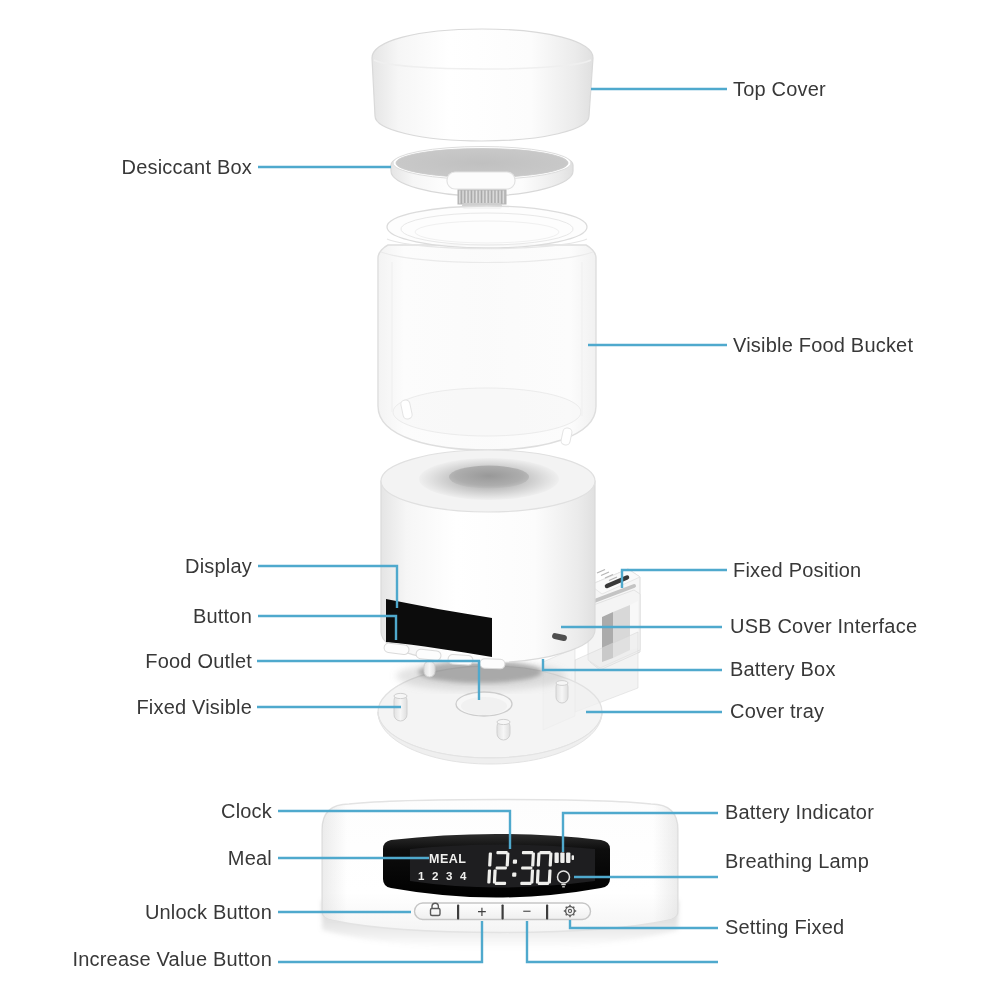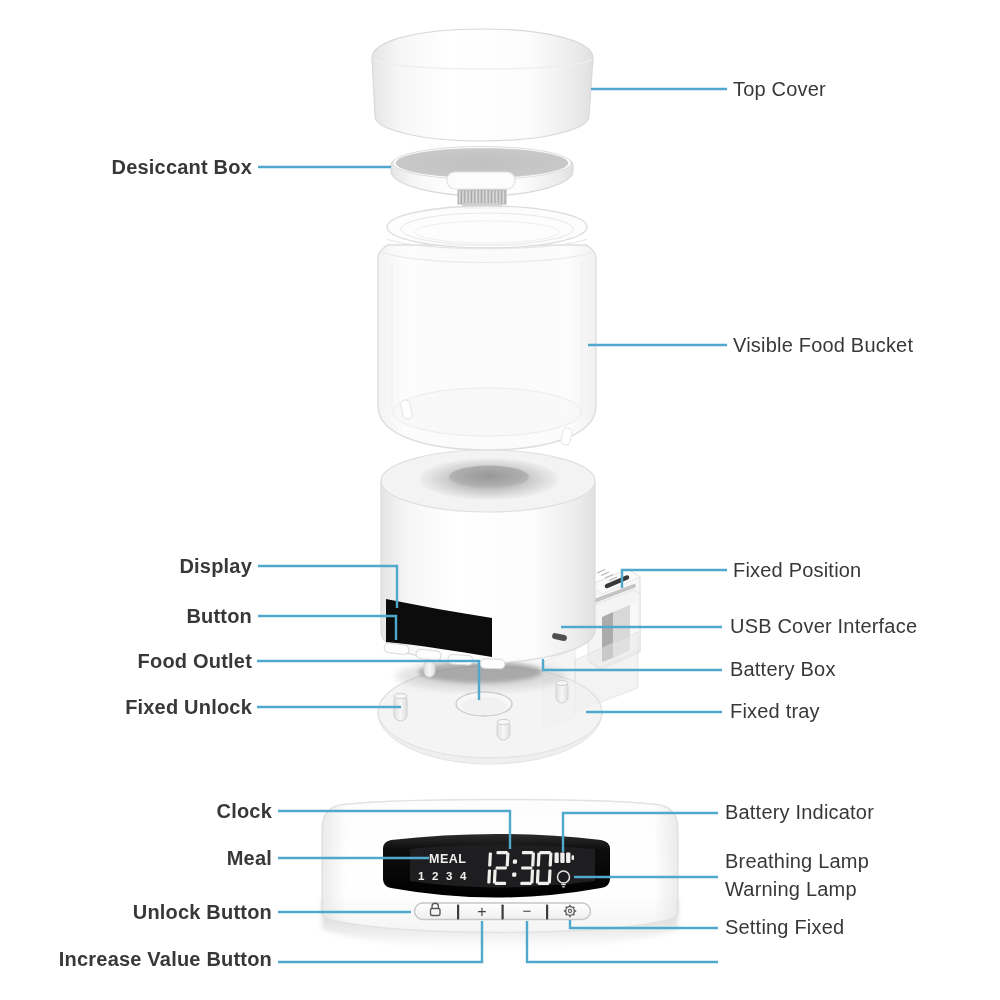--- a/index.html
+++ b/index.html
@@ -1,21 +1,21 @@
 <!DOCTYPE html>
 <html style="--leader: #4fa9cd; --label: #383838;"><head>
 <meta charset="utf-8">
 <style>
   html,body{margin:0;padding:0;background:#fff;}
   .stage{position:relative;width:1000px;height:1000px;background:#fff;overflow:hidden;
          font-family:"Liberation Sans",sans-serif;}
   .stage svg{position:absolute;left:0;top:0;}
   .lbl{position:absolute;transform:translateY(-50%);font-size:20px;color:var(--label,#383838);
        white-space:nowrap;letter-spacing:0.2px;}
-  .lbl.r{text-align:left;font-weight:bold;}
+  .lbl.r{text-align:left;}
   .leader{stroke:var(--leader,#4fa9cd);stroke-width:2.4;fill:none;}
   .ovl{position:absolute;color:#f0f0ee;font-weight:bold;}
 </style>
 </head>
 <body>
 
 <div class="stage">
 <svg width="1000" height="1000" viewBox="0 0 1000 1000">
 <defs>
   <linearGradient id="cylGrad" x1="0" y1="0" x2="1" y2="0">
@@ -260,32 +260,31 @@
           <rect x="60.5" y="18.5" width="3.2" height="14" rx="1" fill="#efefec"></rect>
           <rect x="60.5" y="1.5" width="3.2" height="14" rx="1" fill="#efefec"></rect>
         </g>
 </g>
 </svg>
 
 <div class="lbl r" style="right:748px;top:167px">Desiccant Box</div>
 <div class="lbl r" style="right:748px;top:566px">Display</div>
 <div class="lbl r" style="right:748px;top:616px">Button</div>
 <div class="lbl r" style="right:748px;top:661px">Food Outlet</div>
-<div class="lbl r" style="right:748px;top:707px">Fixed Unlock</div>
+<div class="lbl r" style="right:748px;top:707px">Fixed Visible</div>
 <div class="lbl r" style="right:728px;top:811px">Clock</div>
 <div class="lbl r" style="right:728px;top:858px">Meal</div>
 <div class="lbl r" style="right:728px;top:959px">Increase Value Button</div>
 <div class="lbl r" style="right:728px;top:912px">Unlock Button</div>
 
 <div class="lbl" style="left:733px;top:89px">Top Cover</div>
 <div class="lbl" style="left:733px;top:345px">Visible Food Bucket</div>
 <div class="lbl" style="left:733px;top:570px">Fixed Position</div>
 <div class="lbl" style="left:730px;top:626px">USB Cover Interface</div>
 <div class="lbl" style="left:730px;top:669px">Battery Box</div>
-<div class="lbl" style="left:730px;top:711px">Fixed tray</div>
+<div class="lbl" style="left:730px;top:711px">Cover tray</div>
 <div class="lbl" style="left:725px;top:861px">Breathing Lamp</div>
 <div class="lbl" style="left:725px;top:812px">Battery Indicator</div>
-<div class="lbl" style="left:725px;top:889px">Warning Lamp</div>
 <div class="lbl" style="left:725px;top:927px">Setting Fixed</div>
 
 <div class="ovl" style="left:429px;top:852px;font-size:12.5px;letter-spacing:0.5px">MEAL</div>
 <div class="ovl" style="left:418px;top:870px;font-size:11.5px;letter-spacing:2.2px">1 2 3 4</div>
 </div>
 
 </body></html>

